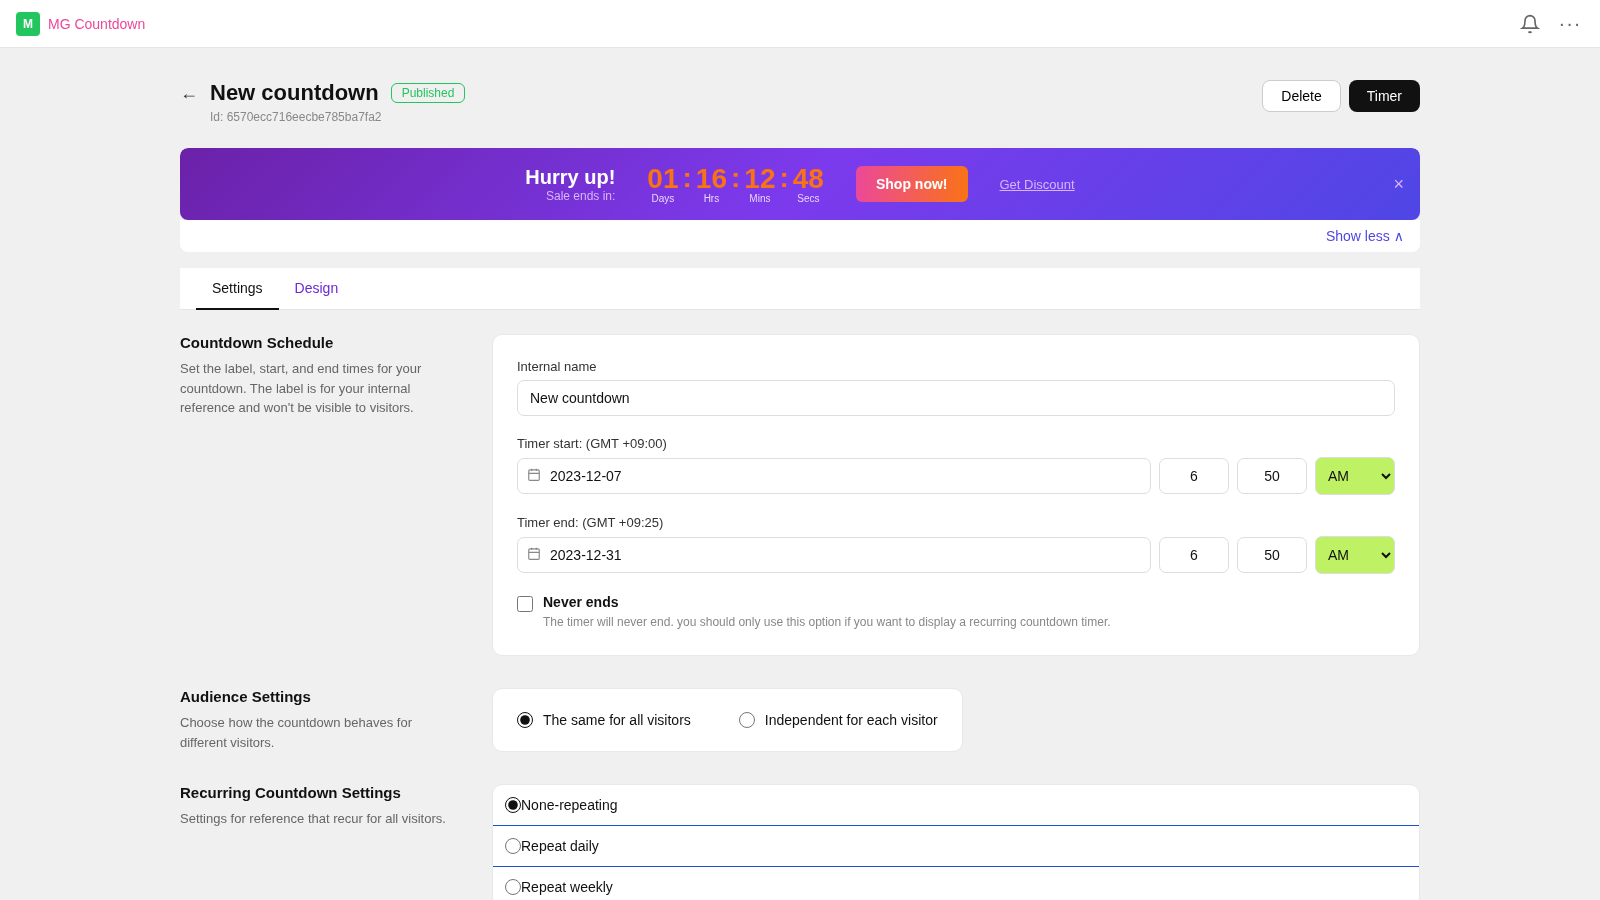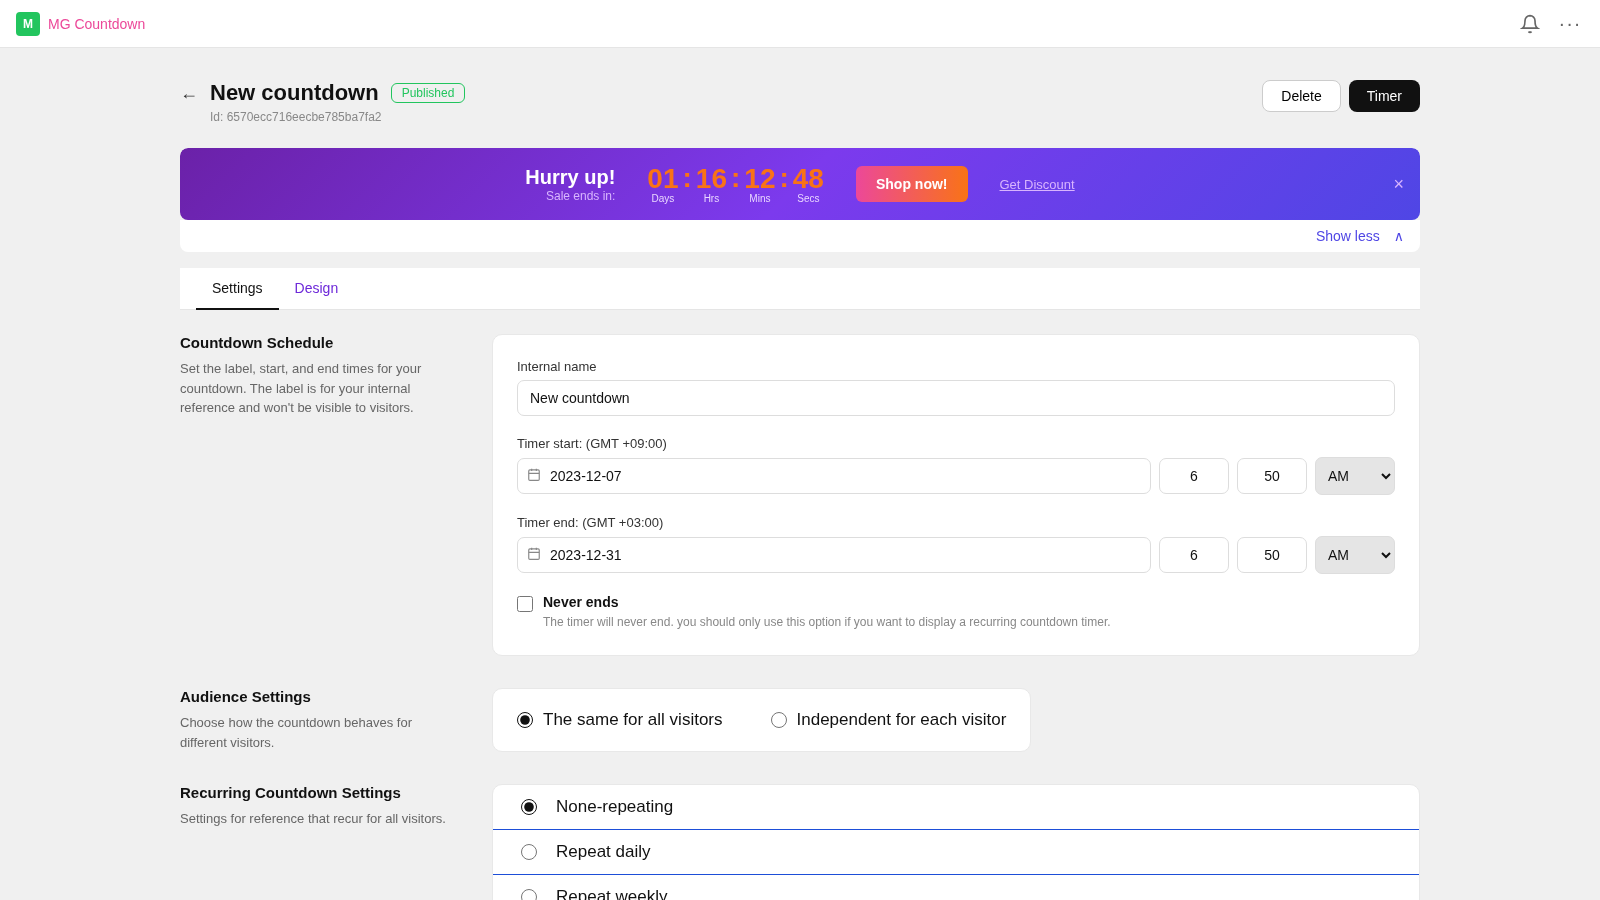--- a/index.html
+++ b/index.html
@@ -208,21 +208,21 @@
       align-items: center;
       border-radius: 0 0 8px 8px;
       margin-bottom: 16px;
     }
     .show-less-btn {
       color: #4f46e5;
       font-size: 14px;
       cursor: pointer;
       display: flex;
       align-items: center;
-      gap: 14px;
+      gap: 4px;
       background: none;
       border: none;
     }
     .tabs-row {
       display: flex;
       gap: 0;
       border-bottom: 1px solid #e5e5e5;
       margin-bottom: 24px;
       background: #fff;
       padding: 0 16px;
@@ -320,21 +320,21 @@
     }
     .ampm-select {
       width: 80px;
       padding: 9px 8px;
       border: 1px solid #ddd;
       border-radius: 7px;
       font-size: 14px;
       color: #111;
       outline: none;
       cursor: pointer;
-      background: #e5e5e5;
+      background: #bef264;
     }
     .field-group {
       margin-bottom: 20px;
     }
     .field-group:last-child {
       margin-bottom: 0;
     }
     .checkbox-row {
       display: flex;
       align-items: flex-start;
@@ -358,32 +358,32 @@
       color: #888;
       line-height: 1.5;
       margin-top: 3px;
     }
     .section-wrapper {
       margin-bottom: 32px;
     }
     .radio-row {
       display: flex;
       align-items: center;
-      gap: 19px;
-      padding: 12px 28px;
+      gap: 0;
+      padding: 12px 12px;
       cursor: pointer;
     }
     .radio-row input[type=radio] {
       width: 16px;
       height: 16px;
       accent-color: #111;
       cursor: pointer;
     }
     .radio-label {
-      font-size: 17px;
+      font-size: 14px;
       color: #111;
     }
     .radio-group-card {
       background: #fff;
       border-radius: 10px;
       border: 1px solid #e8e8e8;
       overflow: hidden;
     }
     .radio-group-card .radio-row + .radio-row {
       border-top: 1px solid #1d4ed8;
@@ -523,21 +523,21 @@
             <input class="time-part" type="text" value="6" style="">
             <input class="time-part" type="text" value="50" style="">
             <select class="ampm-select">
               <option value="AM">AM</option>
               <option value="PM">PM</option>
             </select>
           </div>
         </div>
 
         <div class="field-group">
-          <div class="field-label">Timer end: (GMT +03:00)</div>
+          <div class="field-label">Timer end: (GMT +09:25)</div>
           <div class="date-time-row">
             <div class="date-input-wrap">
               <span class="cal-icon">
                 <svg width="14" height="14" viewBox="0 0 24 24" fill="none" stroke="#888" stroke-width="2">
                     <rect x="3" y="4" width="18" height="18" rx="2" ry="2"></rect>
                     <line x1="16" y1="2" x2="16" y2="6"></line>
                     <line x1="8" y1="2" x2="8" y2="6"></line>
                     <line x1="3" y1="10" x2="21" y2="10"></line>
                   </svg>
               </span>

